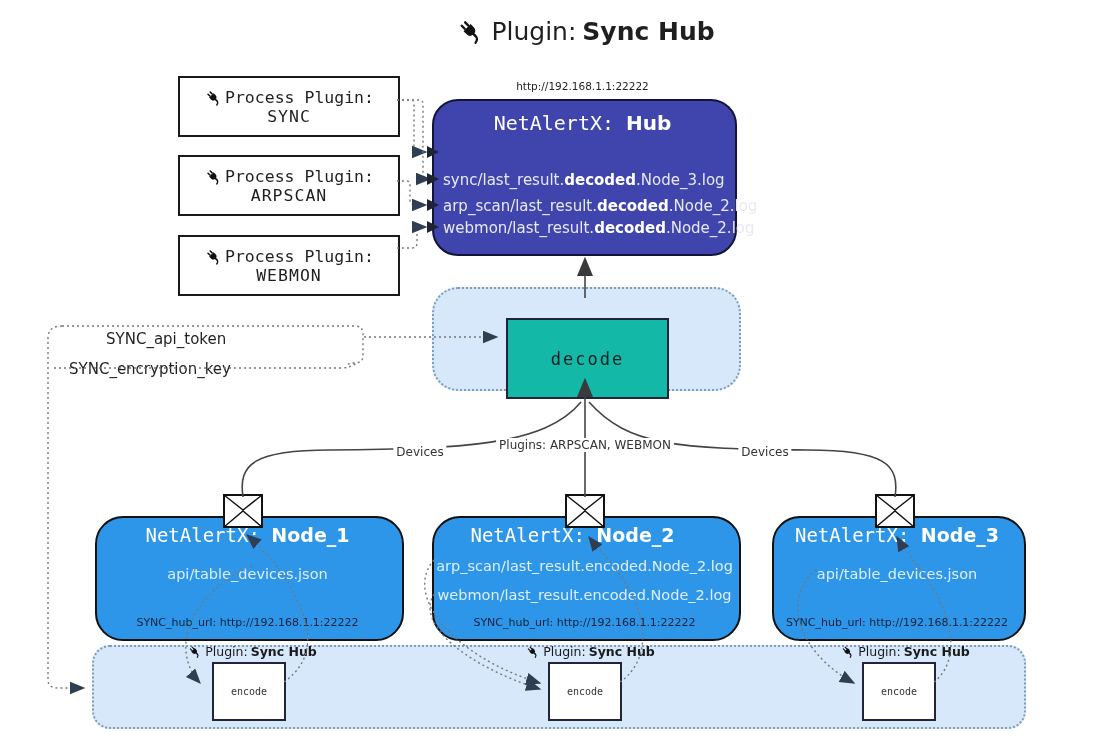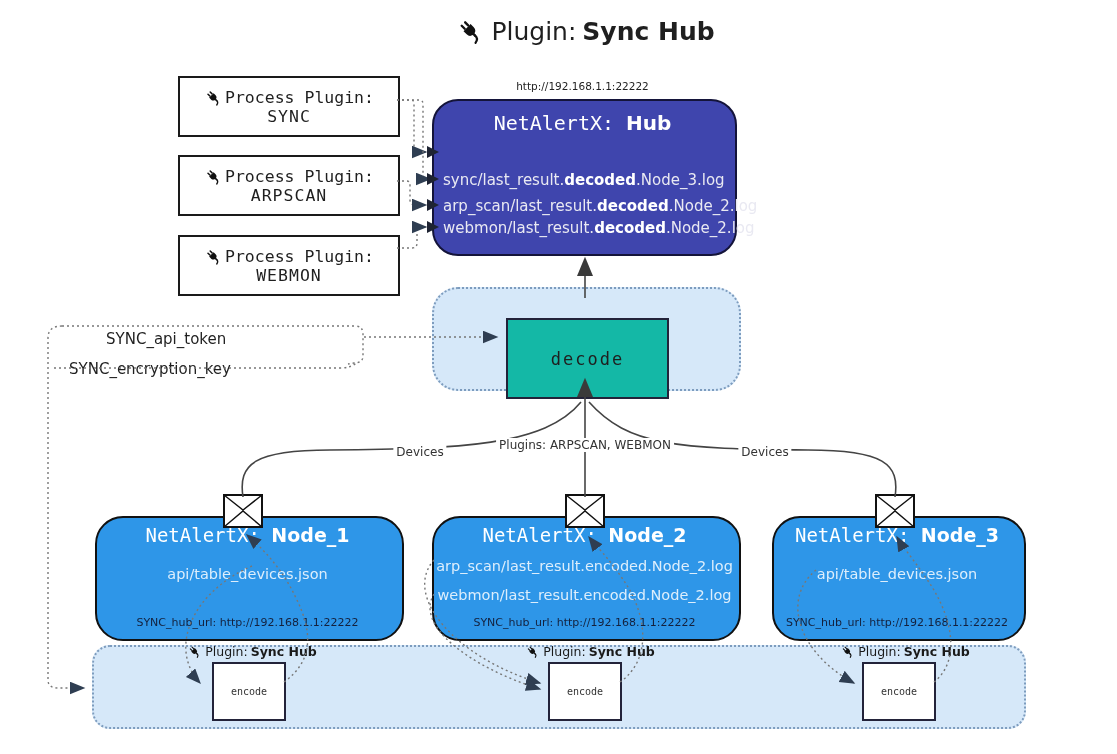--- a/index.html
+++ b/index.html
@@ -126,21 +126,21 @@
   <div class="abs edgelbl" style="left:765px;top:445px">Devices</div>
 
   <div class="abs node" style="left:95px;width:305px"></div>
   <div class="abs node-title mono" style="left:95px;width:305px">
     <span>NetAlertX: </span><b>Node_1</b>
   </div>
   <div class="abs nodeline" style="left:95px;width:305px;top:566px">api/table_devices.json</div>
   <div class="abs nodeurl" style="left:95px;width:305px">SYNC_hub_url: http://192.168.1.1:22222</div>
 
   <div class="abs node" style="left:432px;width:305px"></div>
-  <div class="abs node-title mono" style="left:432px;width:305px">
+  <div class="abs node-title mono" style="left:420px;width:305px">
     <span>NetAlertX: </span><b>Node_2</b>
   </div>
   <div class="abs nodeline" style="left:432px;width:305px;top:558px">arp_scan/last_result.encoded.Node_2.log</div>
   <div class="abs nodeline" style="left:432px;width:305px;top:587px">webmon/last_result.encoded.Node_2.log</div>
   <div class="abs nodeurl" style="left:432px;width:305px">SYNC_hub_url: http://192.168.1.1:22222</div>
 
   <div class="abs node" style="left:772px;width:250px"></div>
   <div class="abs node-title mono" style="left:772px;width:250px">
     <span>NetAlertX: </span><b>Node_3</b>
   </div>

